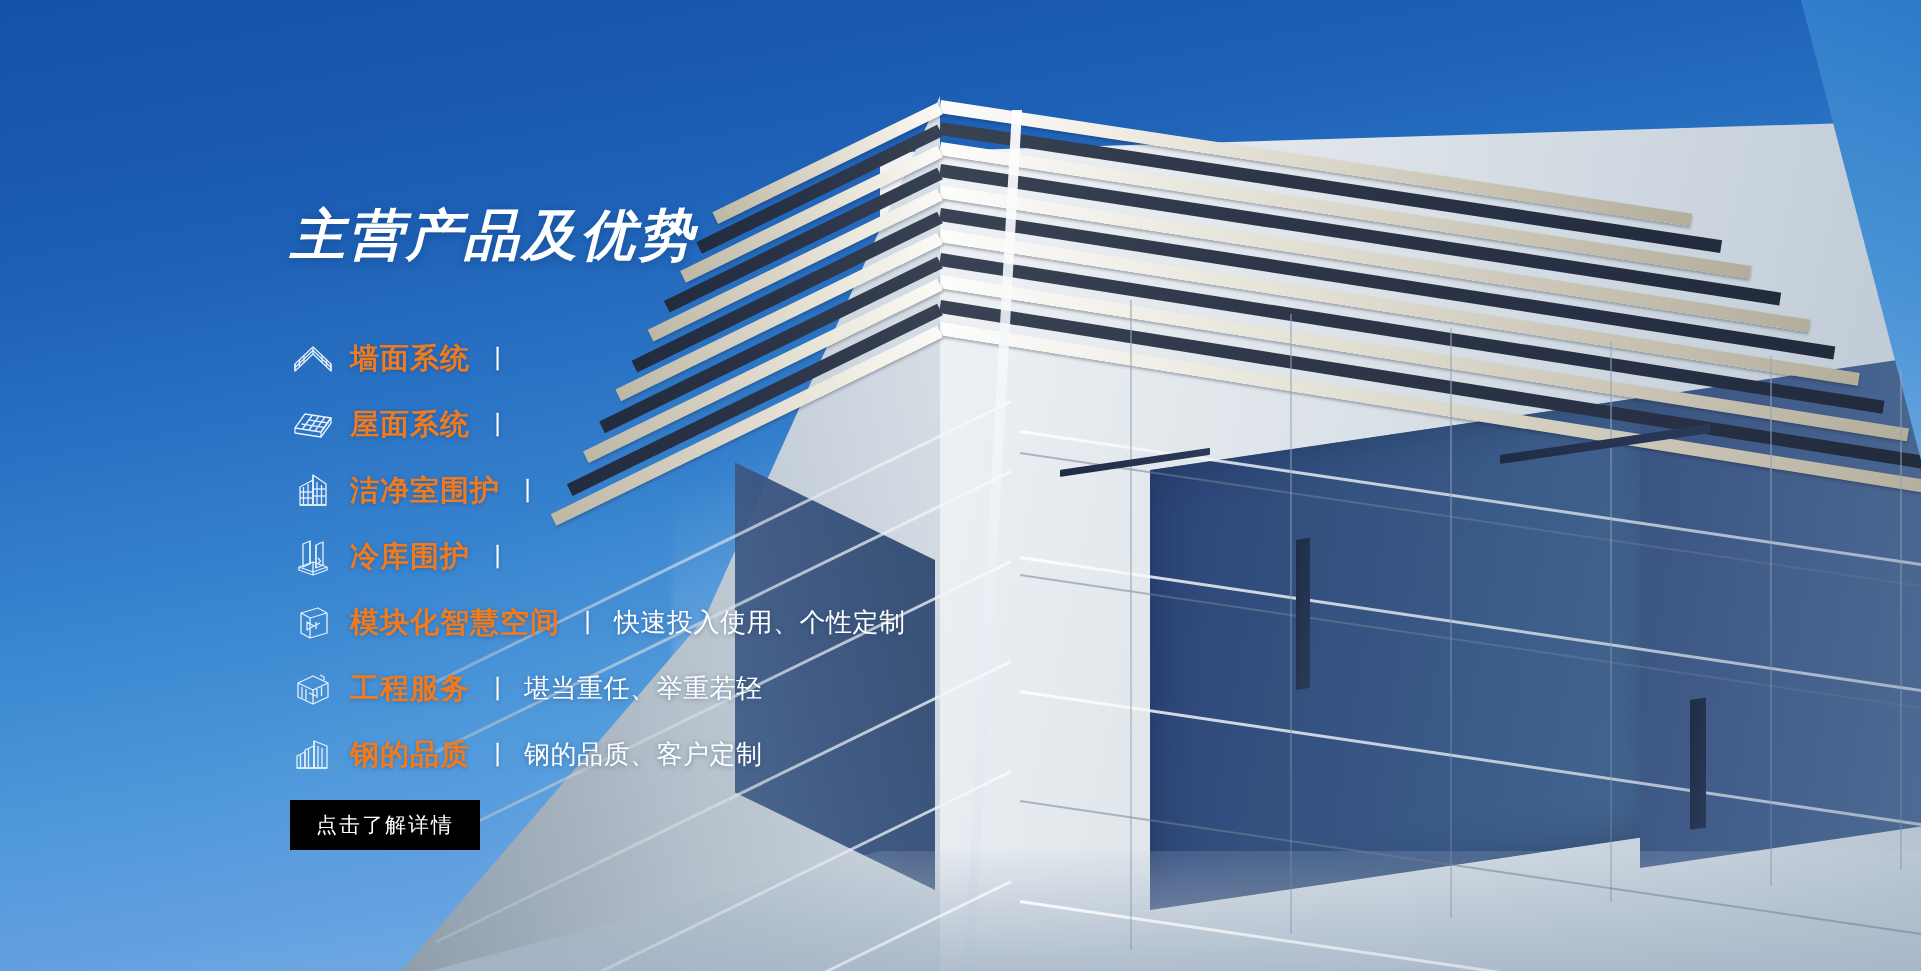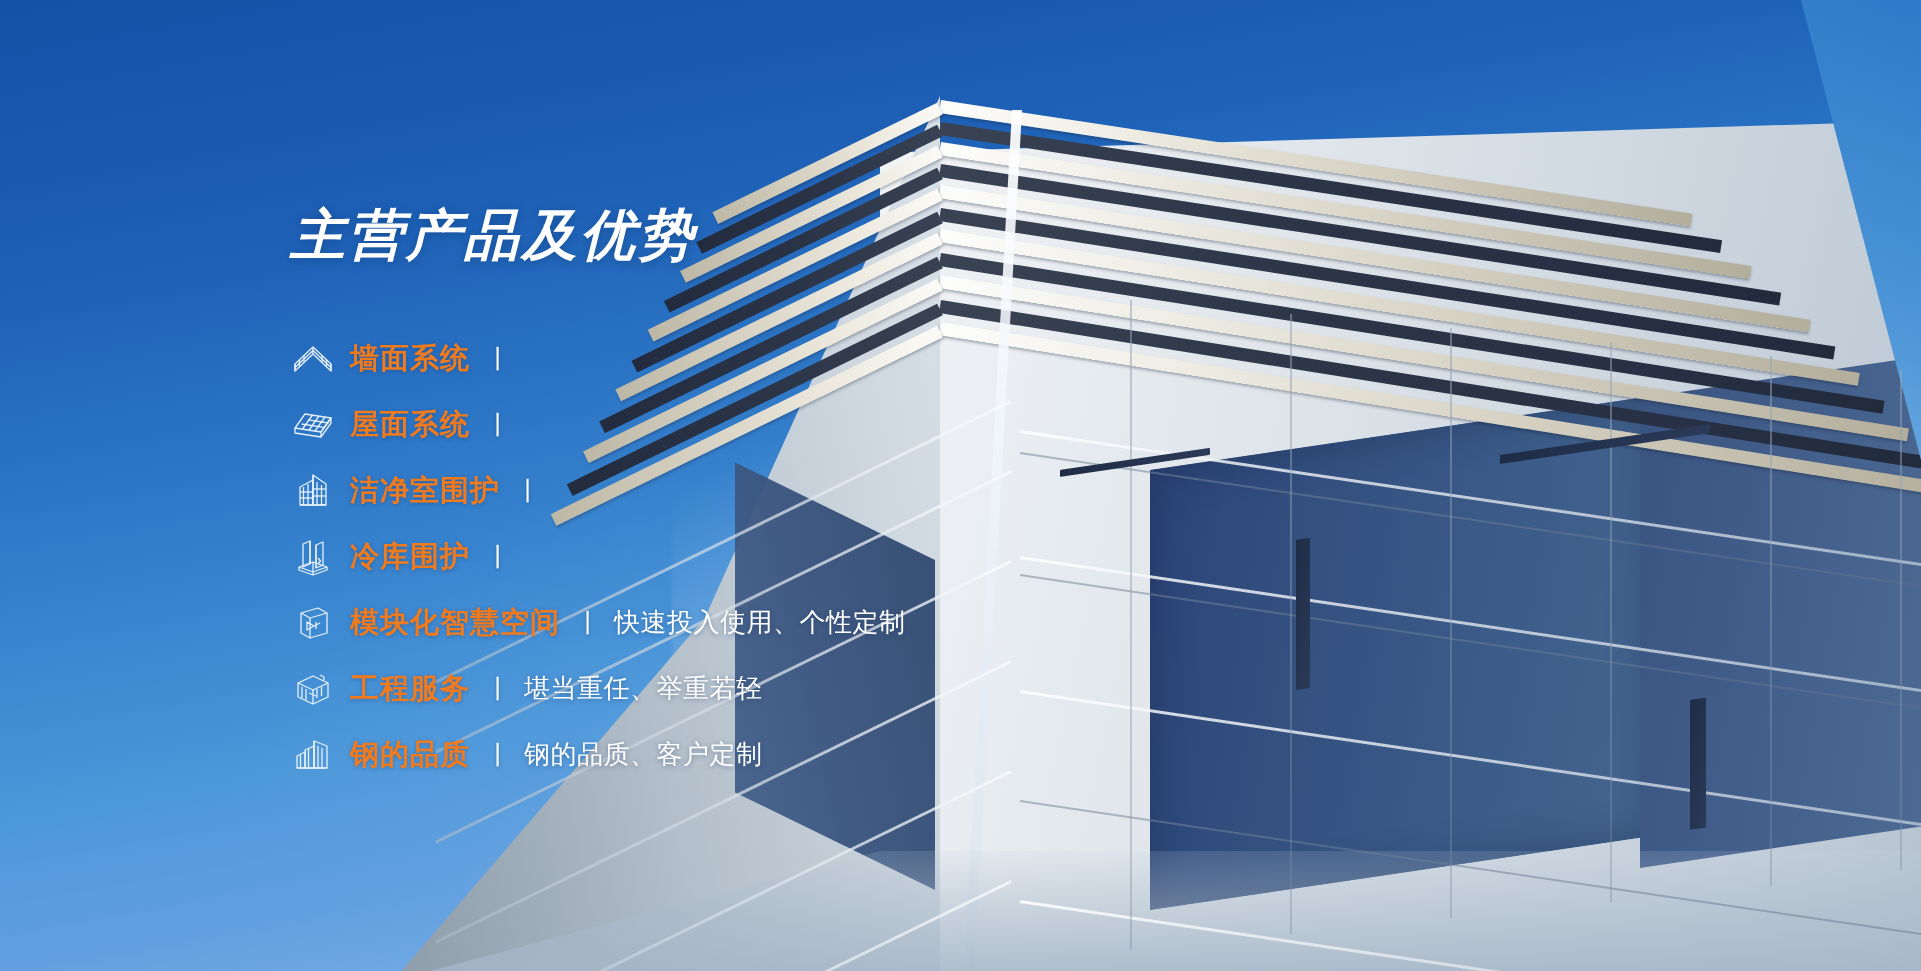--- a/index.html
+++ b/index.html
@@ -401,14 +401,15 @@
             <path d="M8.5 18 L8.5 31"></path>
           </svg>
         </span>
         <span class="title-cn">钢的品质</span>
         <span class="sep">丨</span>
         <span class="desc">钢的品质、客户定制</span>
       </div>
 
     </div>
 
+    <button class="cta">点击了解详情</button>
   </div>
 </div>
 
 </body></html>

